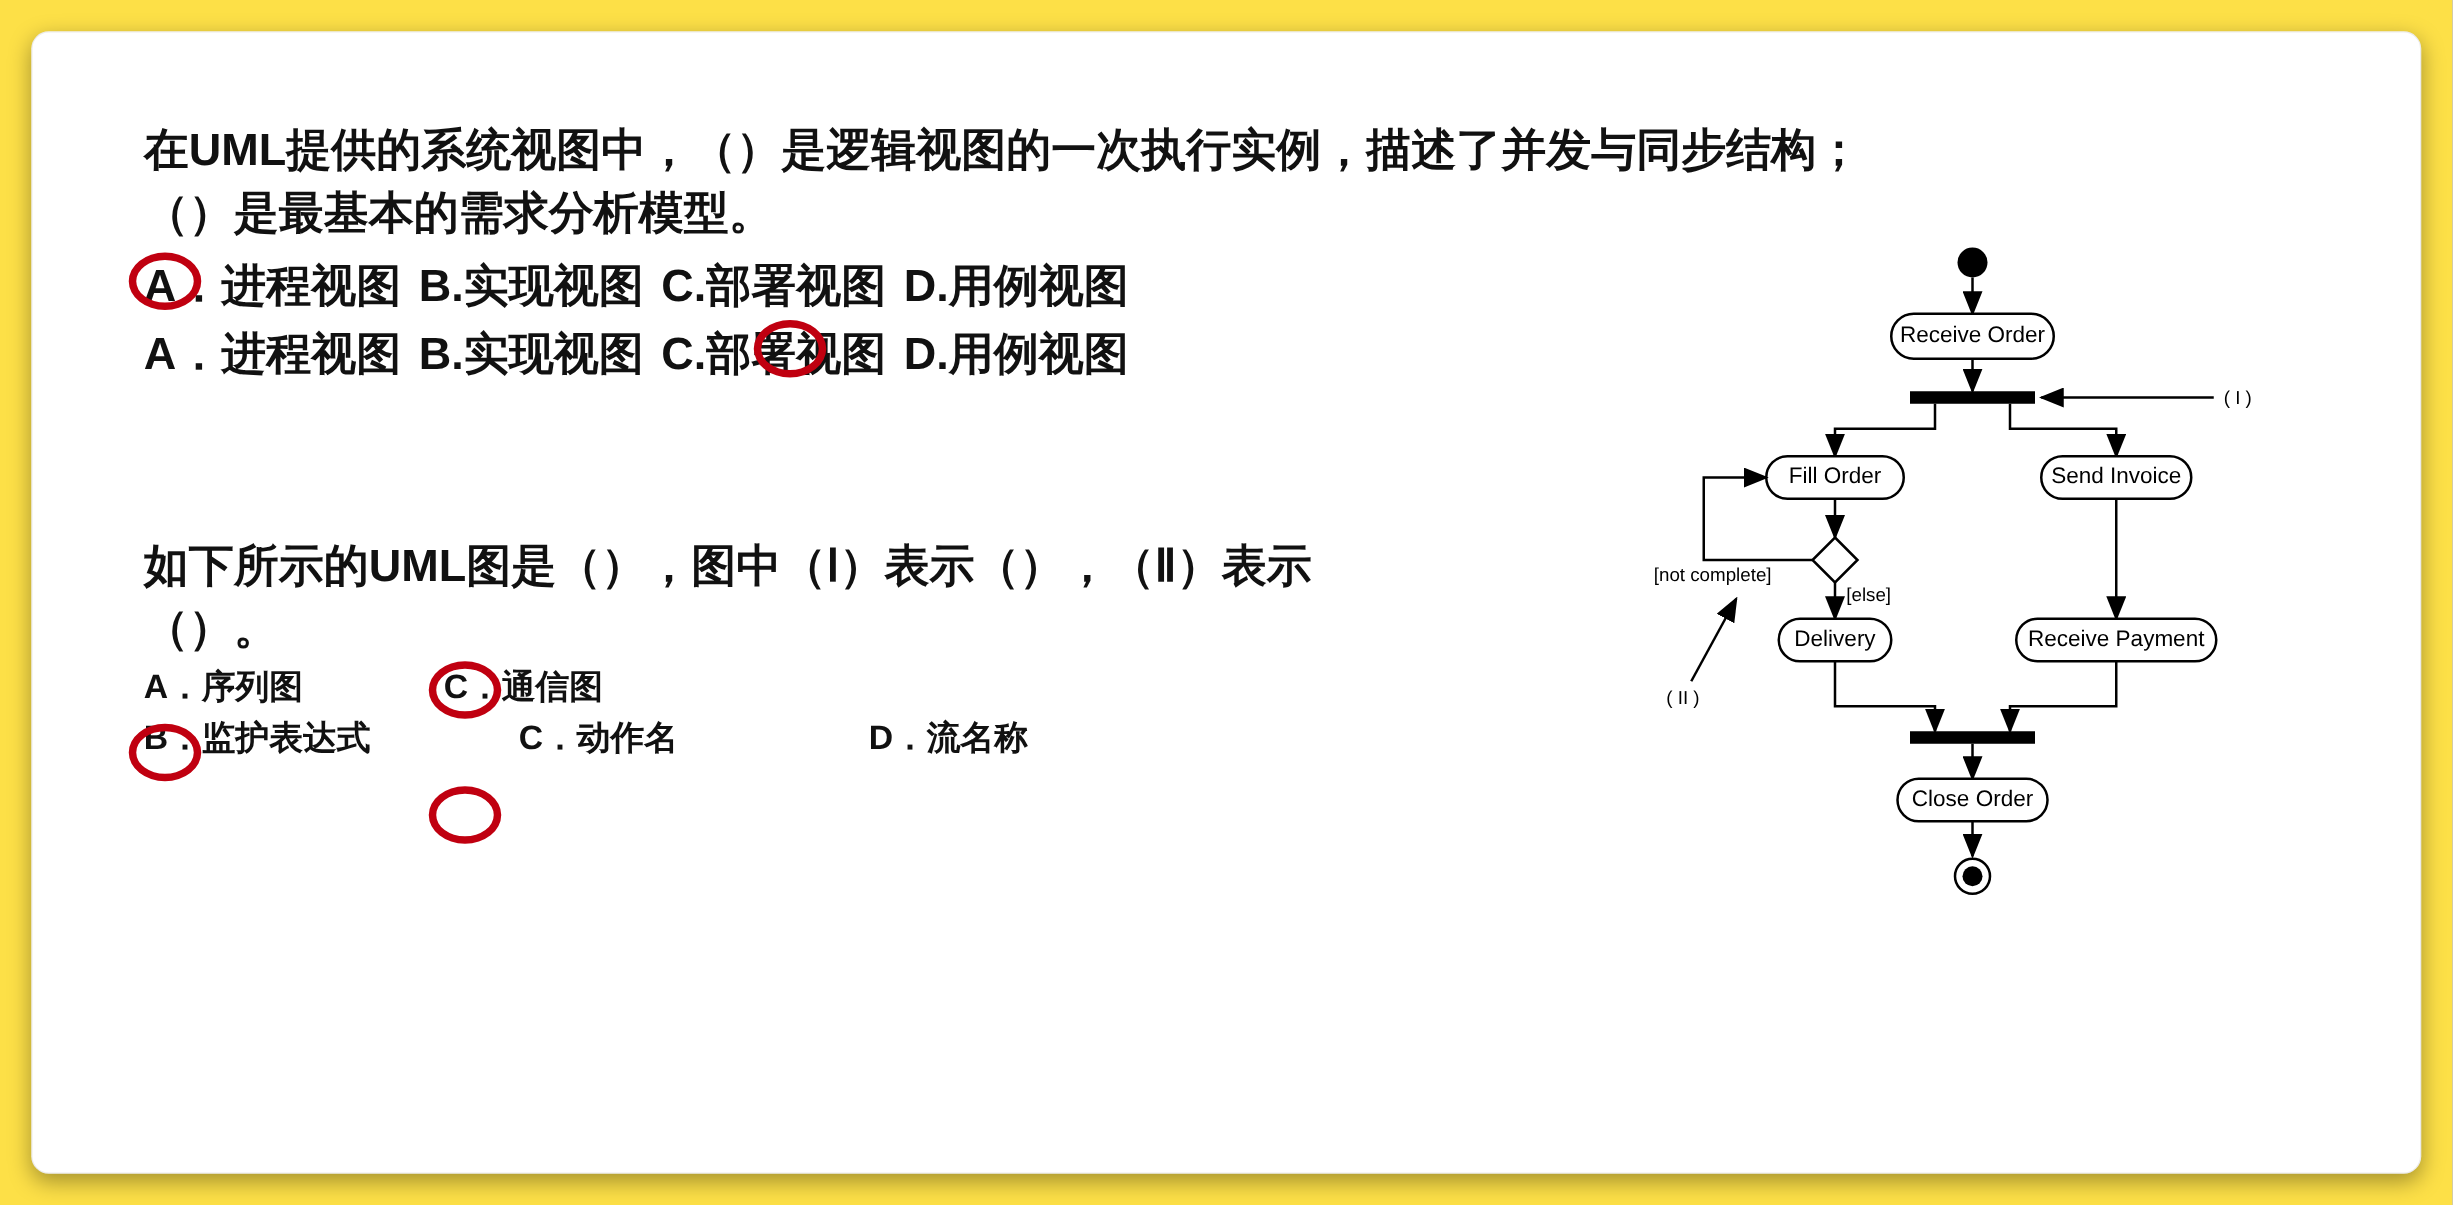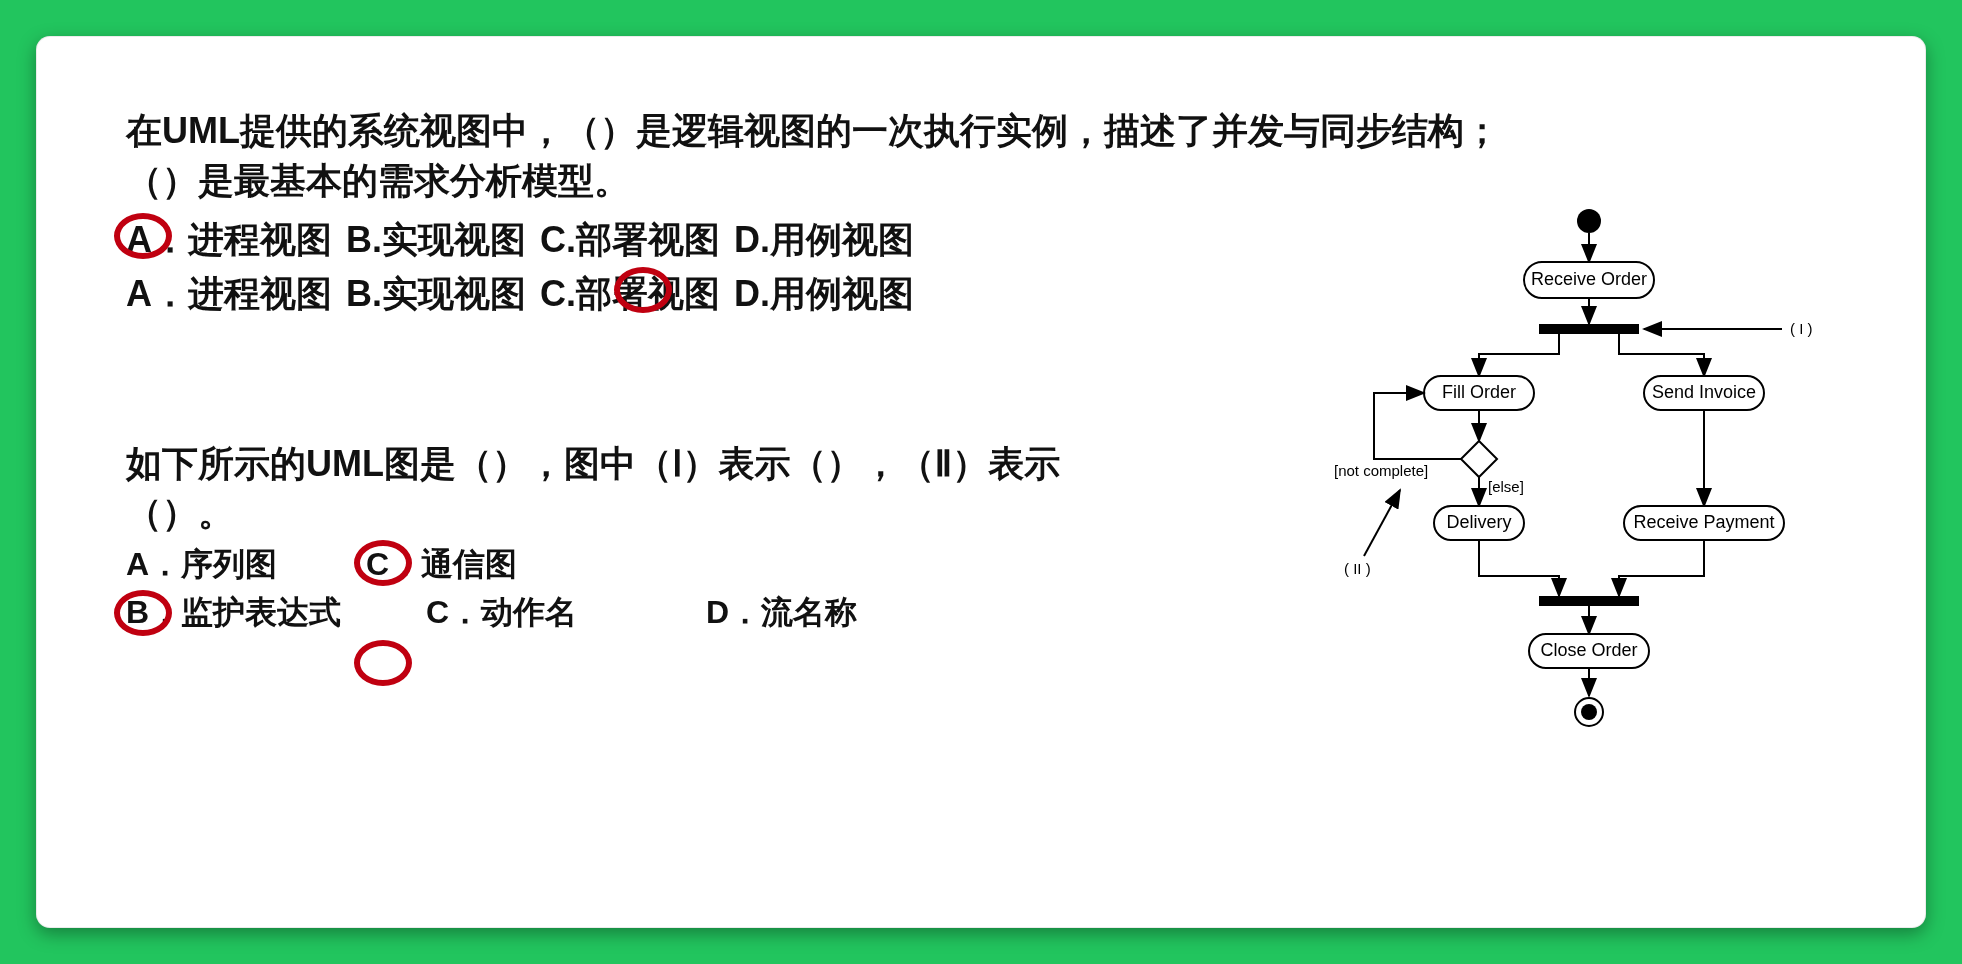--- a/index.html
+++ b/index.html
@@ -5,22 +5,22 @@
   html, body {
     margin: 0;
     padding: 0;
     background: #8a8a8a;
     font-family: "Microsoft YaHei", "SimSun", sans-serif;
   }
   .page {
     width: 1962px;
     height: 964px;
     box-sizing: border-box;
-    padding: 36px;
-    background: #22c55e;
+    padding: 25px;
+    background: #fde047;
   }
   .card {
     position: relative;
     width: 100%;
     height: 100%;
     background: #fff;
     border-radius: 14px;
     box-shadow: 0 6px 18px rgba(0,0,0,.35), inset 0 0 0 1px rgba(0,0,0,.08);
     padding: 70px 90px 40px 90px;
     box-sizing: border-box;
@@ -48,40 +48,40 @@
     box-sizing: border-box;
     pointer-events: none;
   }
   .q2 {
     font-size: 36px;
     font-weight: 700;
     margin-top: 120px;
     max-width: 1040px;
   }
   .optgrid {
-    font-size: 32px;
+    font-size: 27px;
     font-weight: 600;
     line-height: 1.4;
     position: relative;
   }
   .optrow {
     display: flex;
     gap: 0;
     margin-top: 4px;
   }
   .optrow .col1 { width: 240px; }
   .optrow .col2 { width: 300px; }
   .optrow .col3 { width: 280px; }
   .optrow .col4 { width: 260px; }
 
   
   .diagram {
     position: absolute;
     top: 160px;
-    right: 62px;
+    right: 84px;
     width: 560px;
     height: 560px;
     text-align: right;
   }
   .diagram svg {
     width: 100%;
     height: 100%;
     overflow: visible;
   }
   .node {

